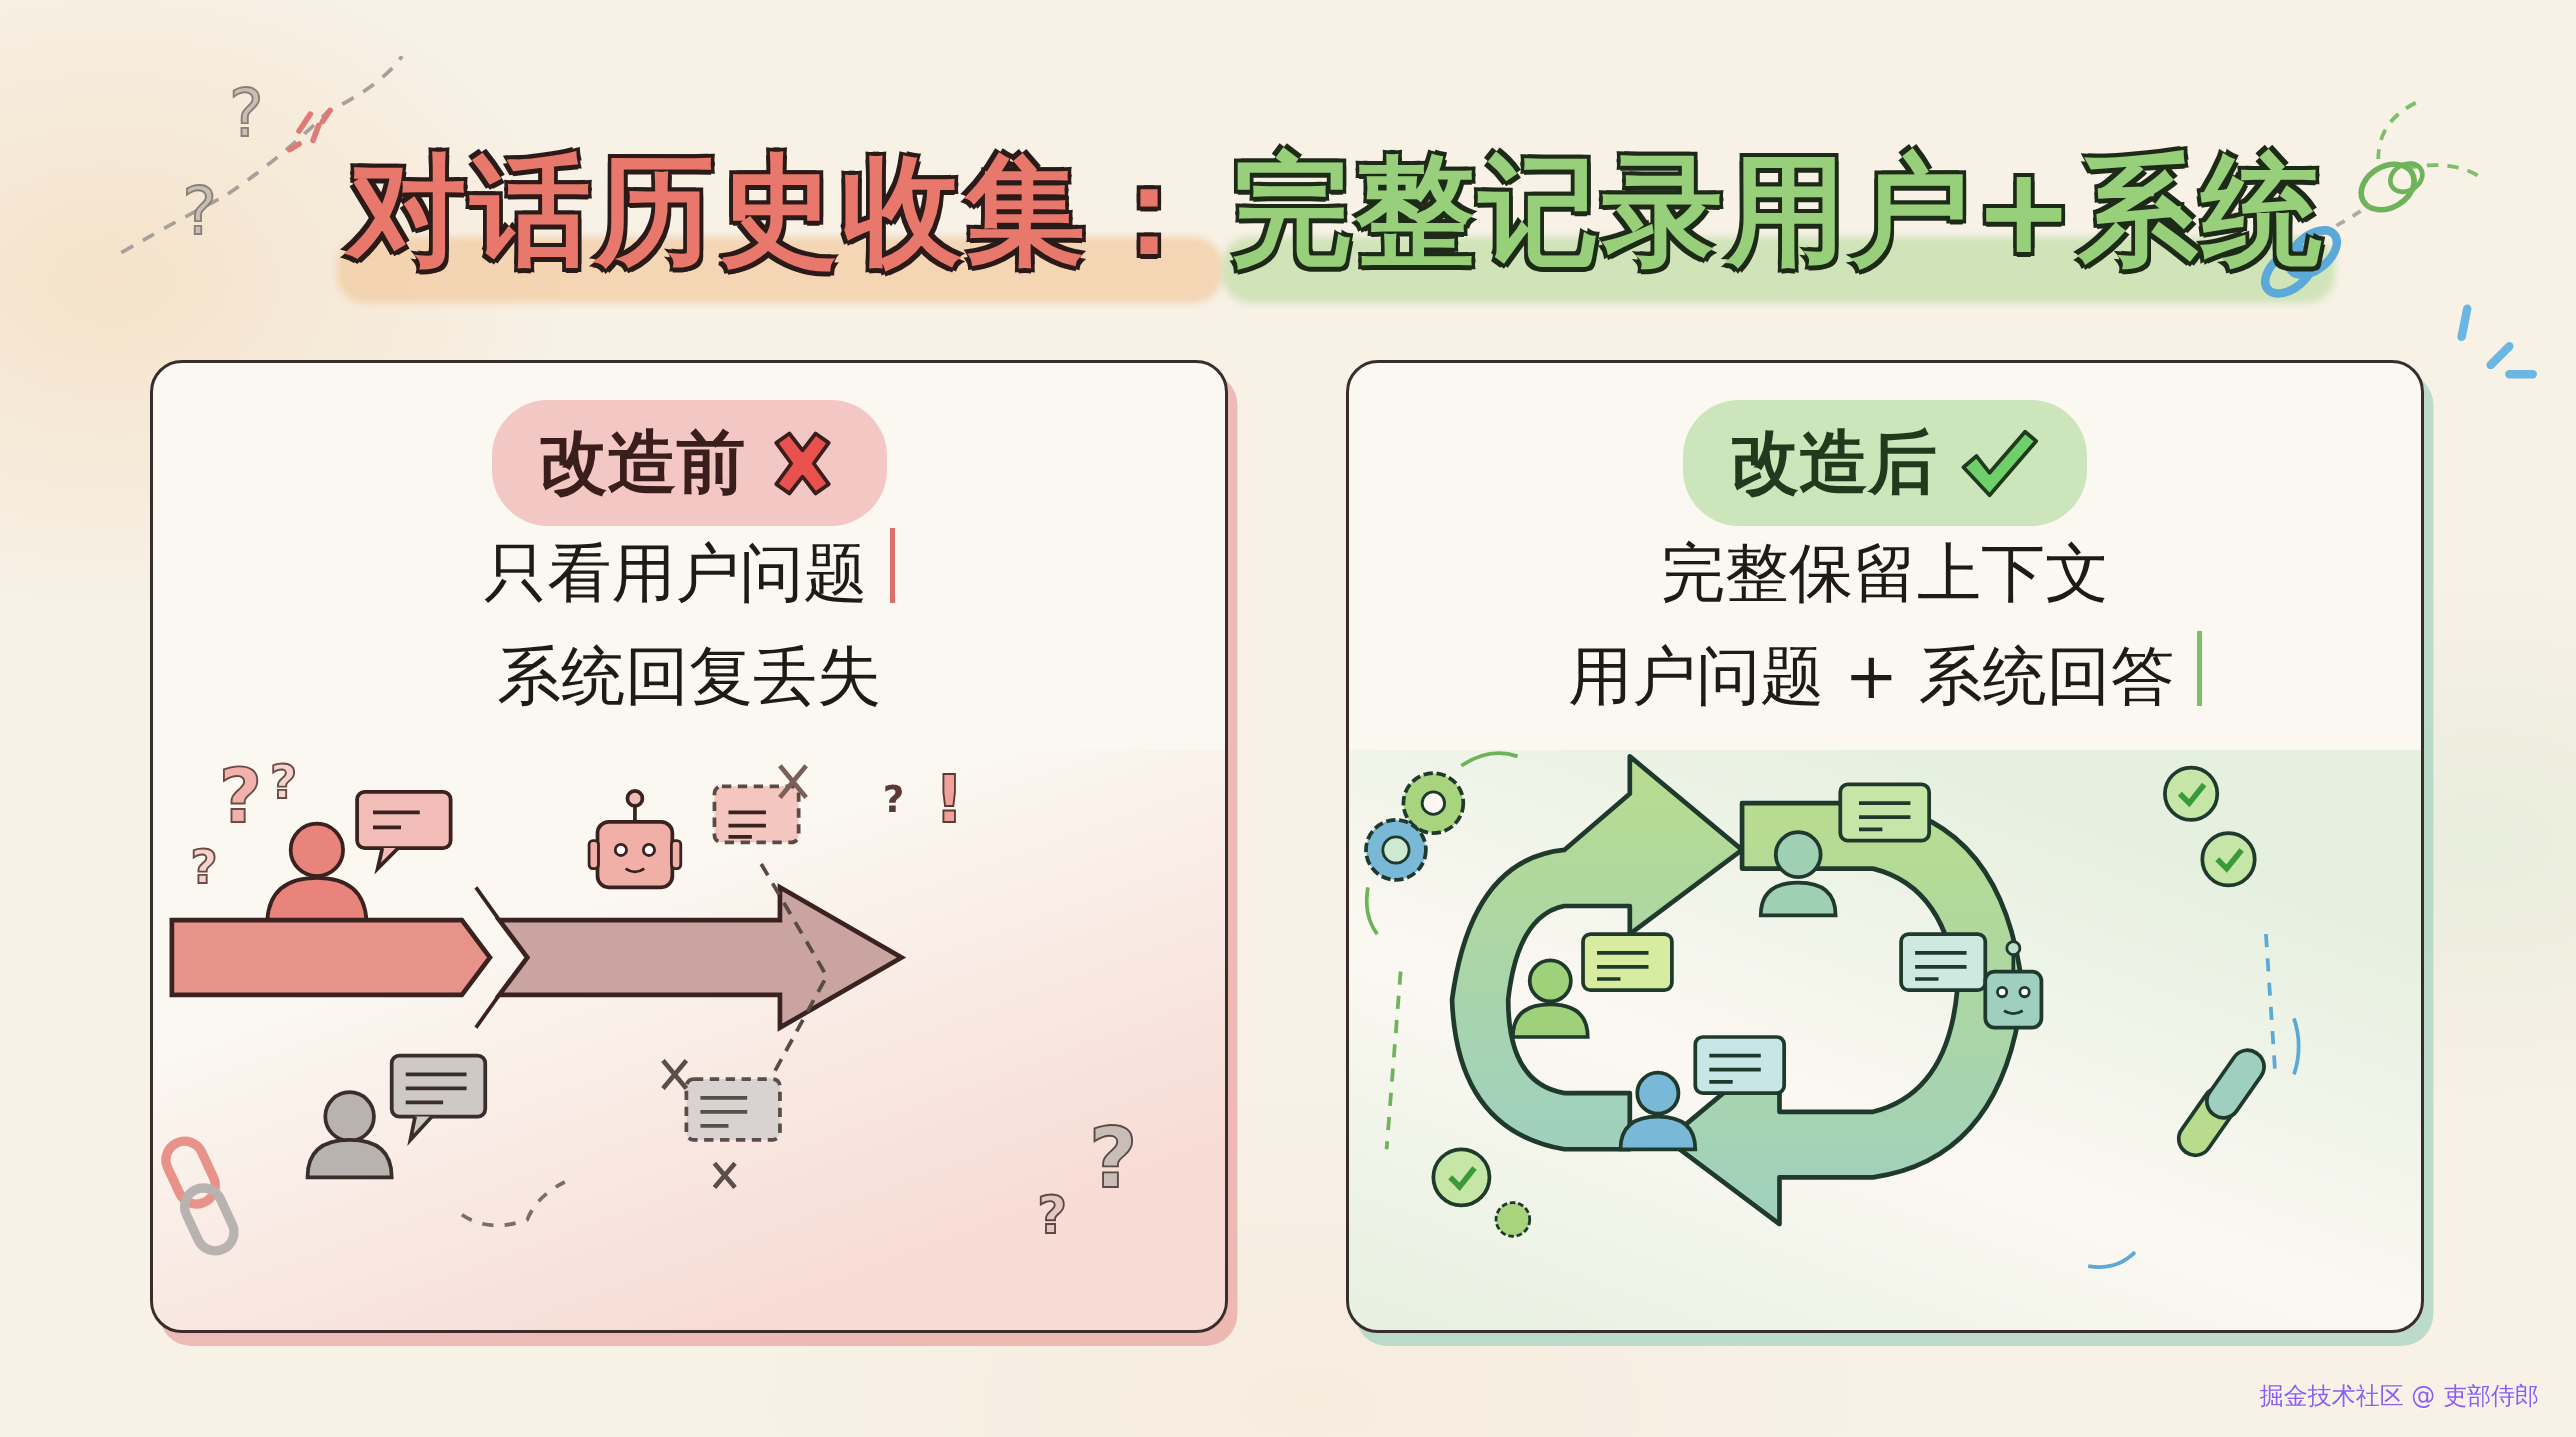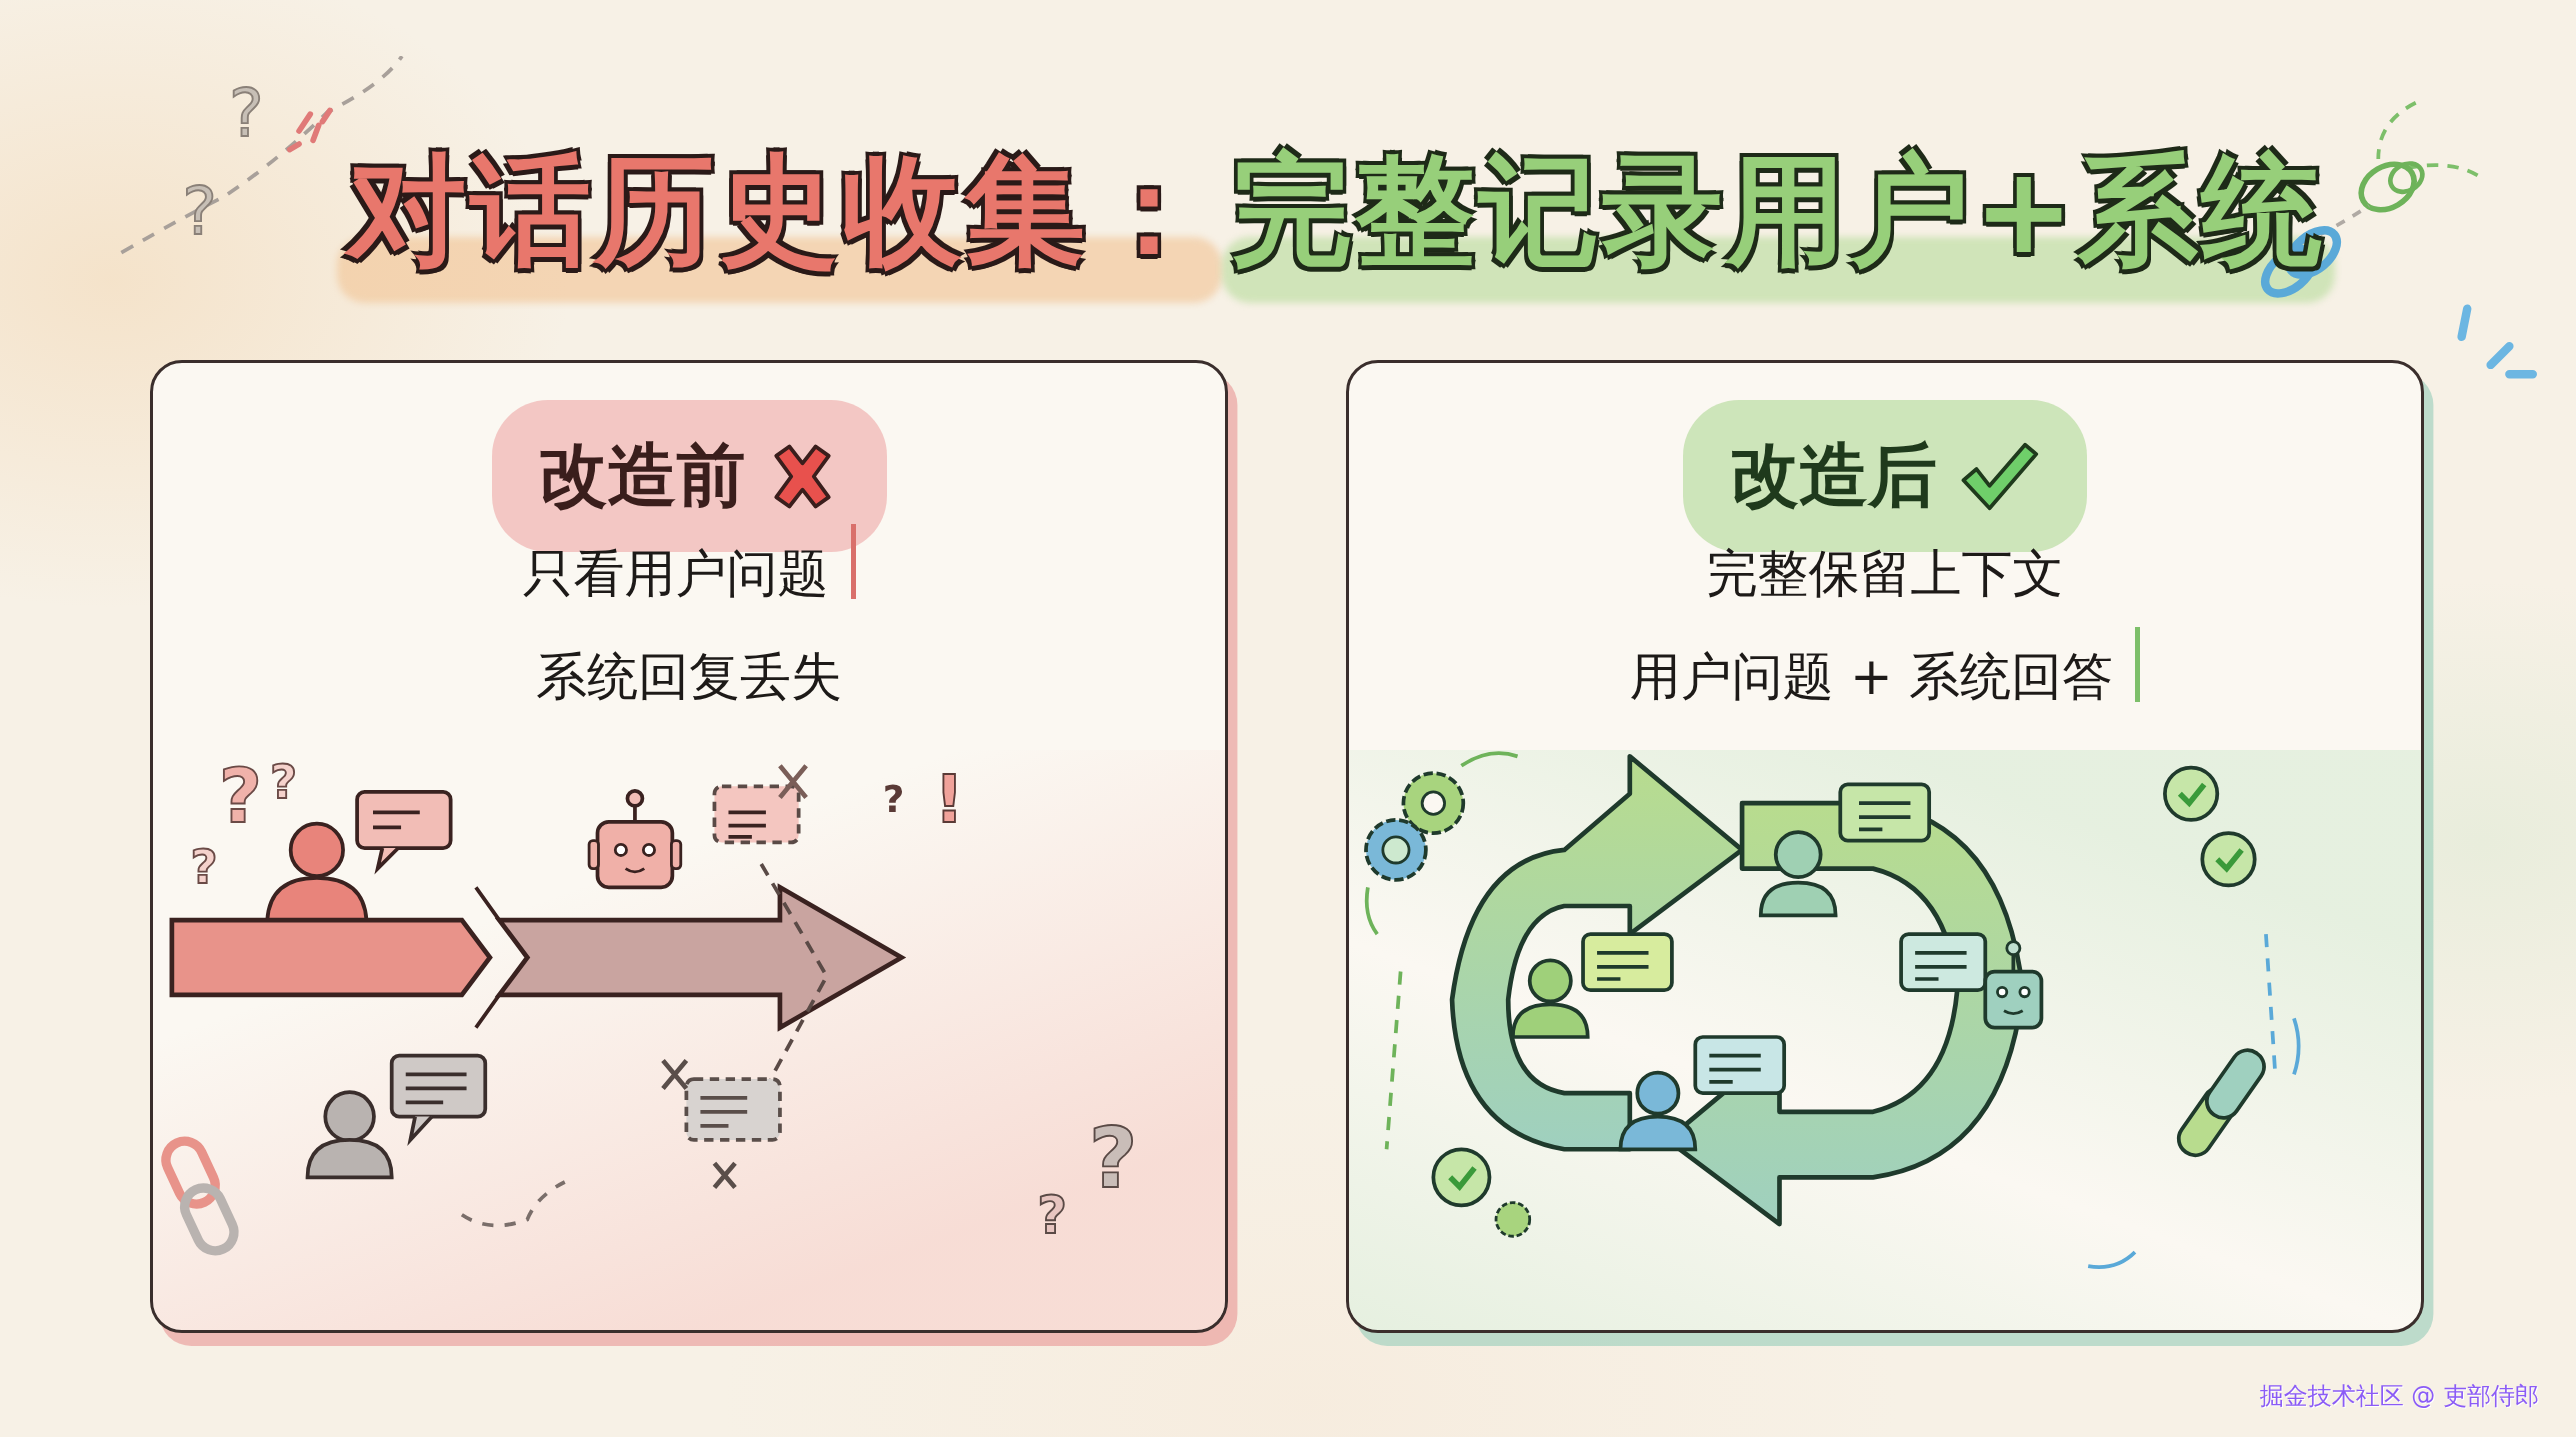--- a/index.html
+++ b/index.html
@@ -25,25 +25,25 @@
   .panel{position:absolute;top:360px;width:1078px;height:973px;border:3.7px solid #3a2e2c;
     border-radius:32px;background:#fbf8f2;box-sizing:border-box;overflow:hidden;}
   .panel.left{left:150px;box-shadow:9.4px 13px 0 rgba(232,140,140,.55);}
   .panel.right{left:1346px;box-shadow:9.4px 13px 0 rgba(150,205,185,.6);}
   .panel.left .wash{position:absolute;left:0;right:0;bottom:0;height:580px;
     background:linear-gradient(160deg,transparent 30%,rgba(240,170,160,.35) 80%);}
   .panel.right .wash{position:absolute;left:0;right:0;bottom:0;height:580px;
     background:linear-gradient(200deg,rgba(190,225,190,.35) 20%,transparent 60%,rgba(190,225,190,.35) 100%);}
 
   .badge{position:absolute;top:37px;left:0;width:100%;text-align:center;}
-  .badge-inner{display:inline-flex;align-items:center;gap:19px;padding:30px 47px;border-radius:56px;
+  .badge-inner{display:inline-flex;align-items:center;gap:19px;padding:17px 47px;border-radius:56px;
     font-size:69px;font-weight:bold;font-family:Liberation Serif, serif;}
   .left .badge-inner{background:rgba(232,140,140,.45);color:#3a1e1c;}
   .right .badge-inner{background:rgba(160,210,130,.5);color:#1f3a1c;}
-  .desc{position:absolute;top:159px;left:0;width:100%;text-align:center;font-size:51px;line-height:103px;color:#1d1a18;}
+  .desc{position:absolute;top:159px;left:0;width:100%;text-align:center;font-size:64px;line-height:103px;color:#1d1a18;}
   .desc .cursor{display:inline-block;width:4.7px;height:75px;vertical-align:-7.5px;margin-left:22.5px;}
   .left .desc .cursor{background:#d9706b;}
   .right .desc .cursor{background:#7dbf6a;}
   .illus{position:absolute;left:0;top:384px;width:1078px;height:580px;}
 
   .watermark{position:absolute;right:37px;bottom:26px;font-size:24px;color:#8b5cf6;
     text-shadow:0.9px 0.9px 0 #fff;}
   .deco{position:absolute;}
 </style>
 </head>

